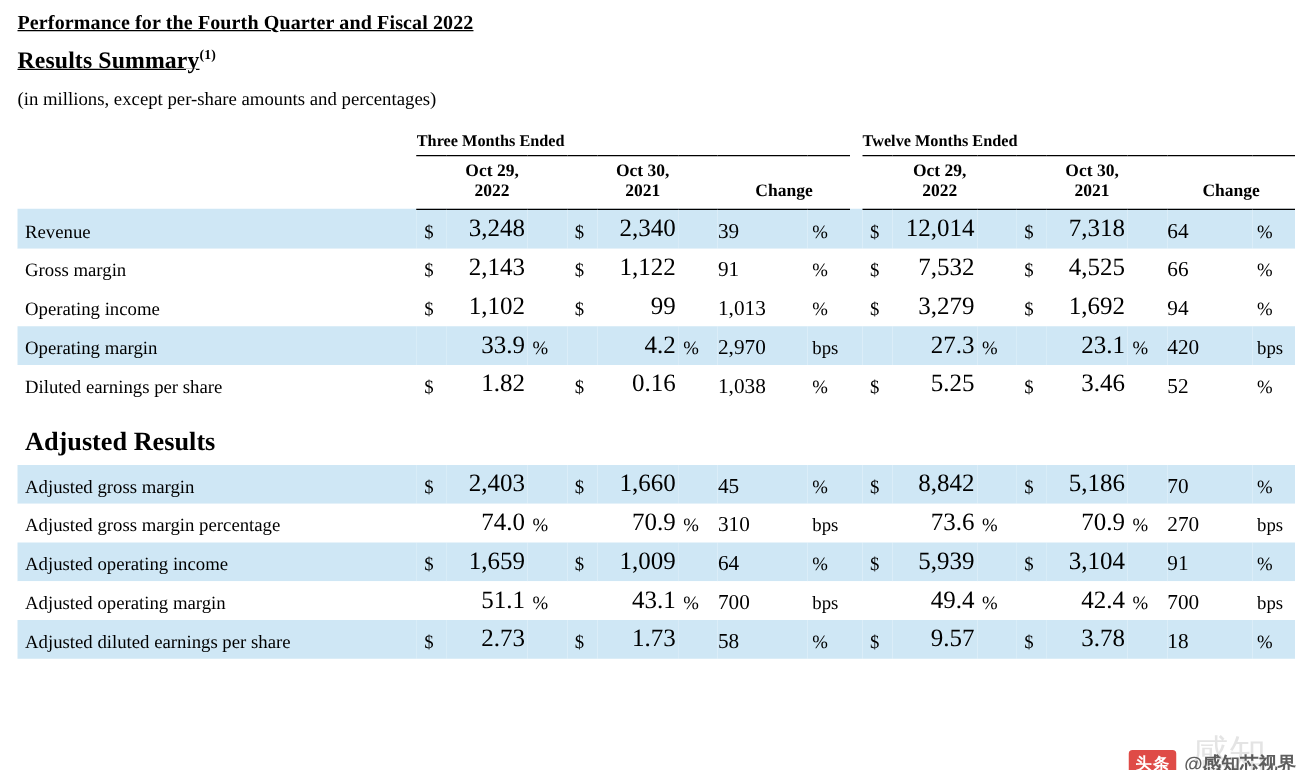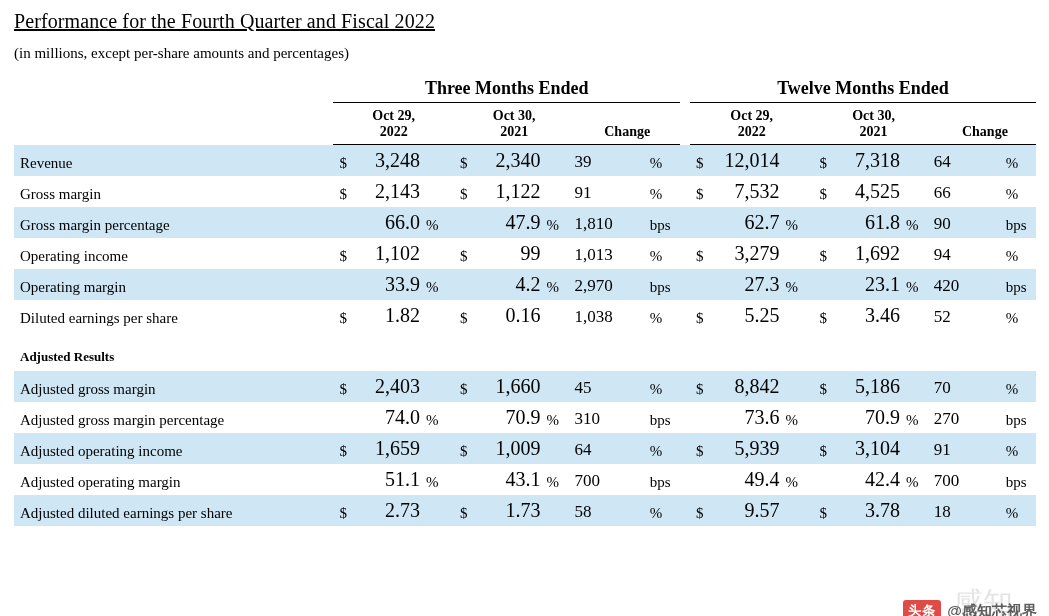--- a/index.html
+++ b/index.html
@@ -16,22 +16,22 @@
     position: relative;
   }
   .page {
     position: relative;
     width: 1049px;
     height: 616px;
     padding: 0;
   }
   .title {
     font-family: "Liberation Serif", serif;
-    font-size: 20px;
-    font-weight: normal;
+    font-size: 16px;
+    font-weight: bold;
     text-decoration: underline;
     margin: 10px 0 0 14px;
     letter-spacing: 0.1px;
   }
   .subtitle {
     font-family: "Liberation Serif", serif;
     font-size: 19px;
     font-weight: bold;
     margin: 10px 0 0 14px;
     letter-spacing: 0.1px;
@@ -55,23 +55,22 @@
     margin-top: 16px;
     margin-left: 14px;
     width: 1022px;
     font-size: 15px;
   }
   table.fin td, table.fin th {
     padding: 0;
     vertical-align: bottom;
   }
   .grp-head {
-    text-align: center;
-    font-weight: bold;
-    font-size: 18px;
+    font-weight: bold;
+    font-size: 13px;
     padding-bottom: 3px !important;
     border-bottom: 1px solid #000;
     margin-top: 23px;
   }
   .grp-spacer {
     width: 14px;
   }
   .col-head {
     text-align: center;
     font-weight: bold;
@@ -111,21 +110,21 @@
     font-size: 17px;
     white-space: nowrap;
   }
   tr.shaded td {
     background: #cfe7f5;
   }
   tr.plain td {
     background: #ffffff;
   }
   .section-head td {
-    font-size: 13px;
+    font-size: 21px;
     font-weight: bold;
     padding: 18px 0 6px 6px !important;
     background: #ffffff !important;
   }
   .watermark {
     position: absolute;
     right: 12px;
     bottom: 4px;
     display: flex;
     align-items: center;
@@ -159,20 +158,21 @@
     pointer-events: none;
   }
 </style>
 </head>
 <body>
 
 <div class="page">
 
   <div class="title">Performance for the Fourth Quarter and Fiscal 2022</div>
 
+  <div class="subtitle"><span class="u">Results Summary</span><sup>(1)</sup></div>
 
   <div class="note">(in millions, except per-share amounts and percentages)</div>
 
   <table class="fin">
     <colgroup>
       <col style="width:360px">
       <col style="width:24px">
       <col style="width:72px">
       <col style="width:34px">
       <col style="width:24px">
@@ -257,40 +257,20 @@
       <td class="cur">$</td>
       <td class="num">7,532</td>
       <td class="unit"></td>
       <td class="cur">$</td>
       <td class="num">4,525</td>
       <td class="unit"></td>
       <td class="chg-num">66</td>
       <td class="unit">%</td>
     </tr>
 
-    <tr class="shaded">
-      <td class="label-cell">Gross margin percentage</td>
-      <td class="cur"></td>
-      <td class="num">66.0</td>
-      <td class="unit">%</td>
-      <td class="cur"></td>
-      <td class="num">47.9</td>
-      <td class="unit">%</td>
-      <td class="chg-num">1,810</td>
-      <td class="unit">bps</td>
-      <td></td>
-      <td class="cur"></td>
-      <td class="num">62.7</td>
-      <td class="unit">%</td>
-      <td class="cur"></td>
-      <td class="num">61.8</td>
-      <td class="unit">%</td>
-      <td class="chg-num">90</td>
-      <td class="unit">bps</td>
-    </tr>
 
     <tr class="plain">
       <td class="label-cell">Operating income</td>
       <td class="cur">$</td>
       <td class="num">1,102</td>
       <td class="unit"></td>
       <td class="cur">$</td>
       <td class="num">99</td>
       <td class="unit"></td>
       <td class="chg-num">1,013</td>

